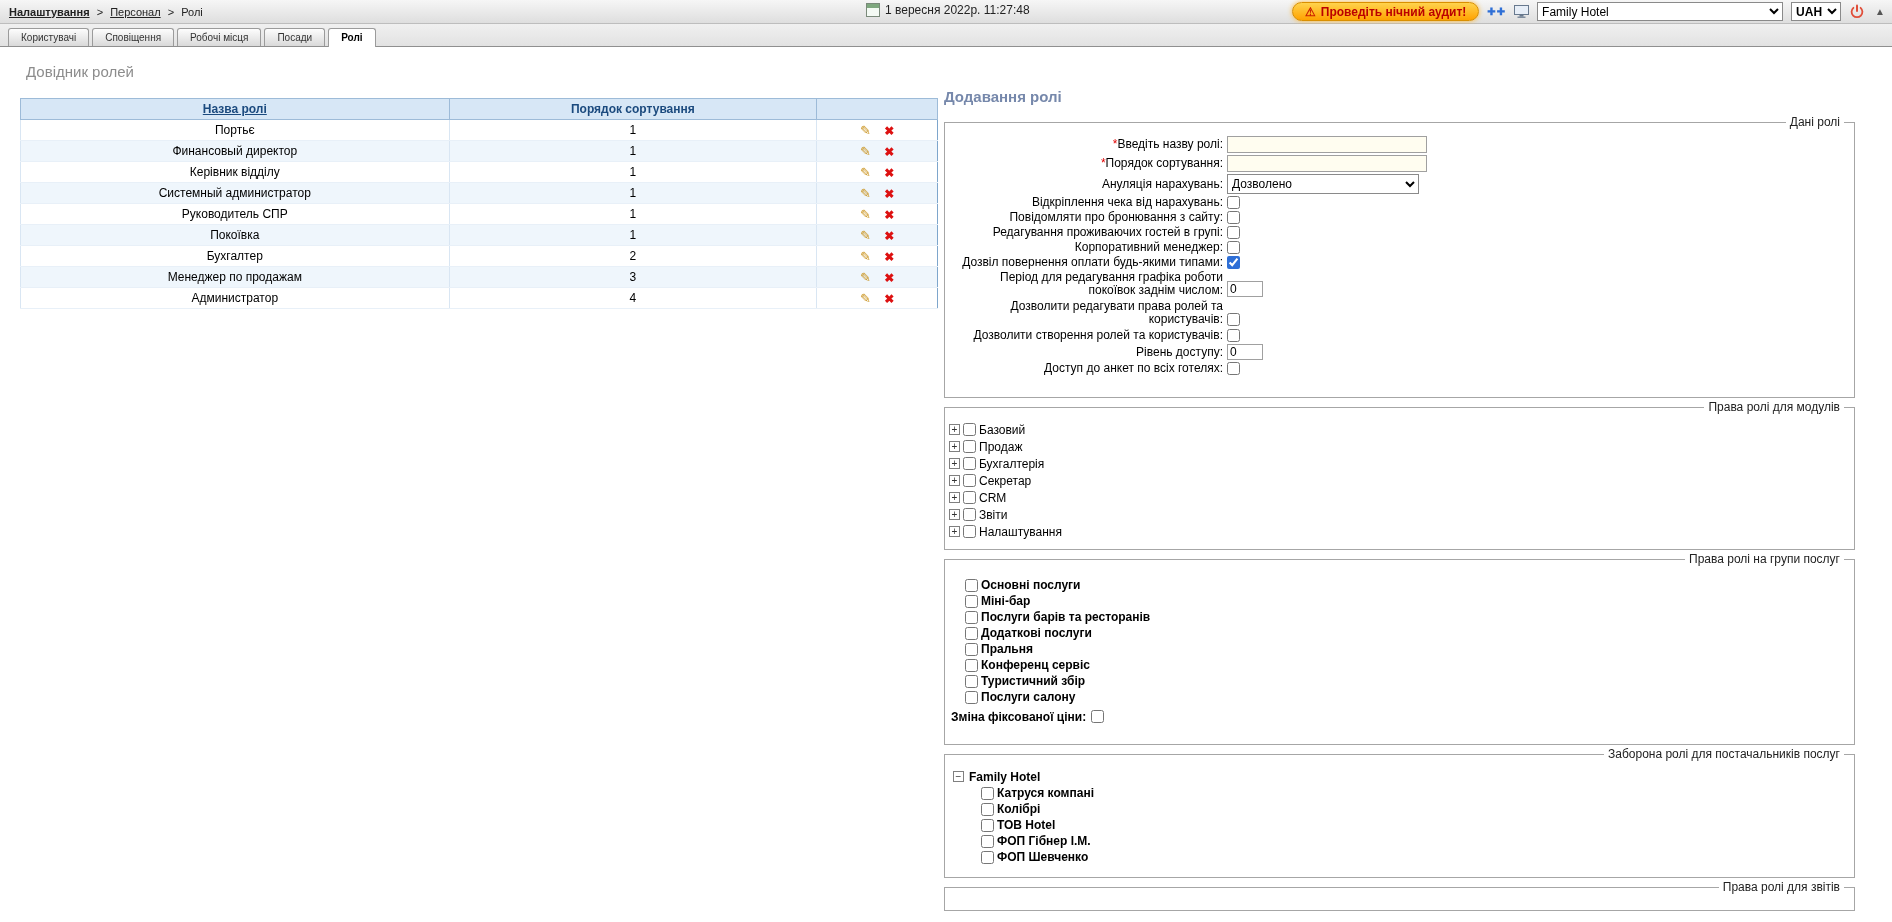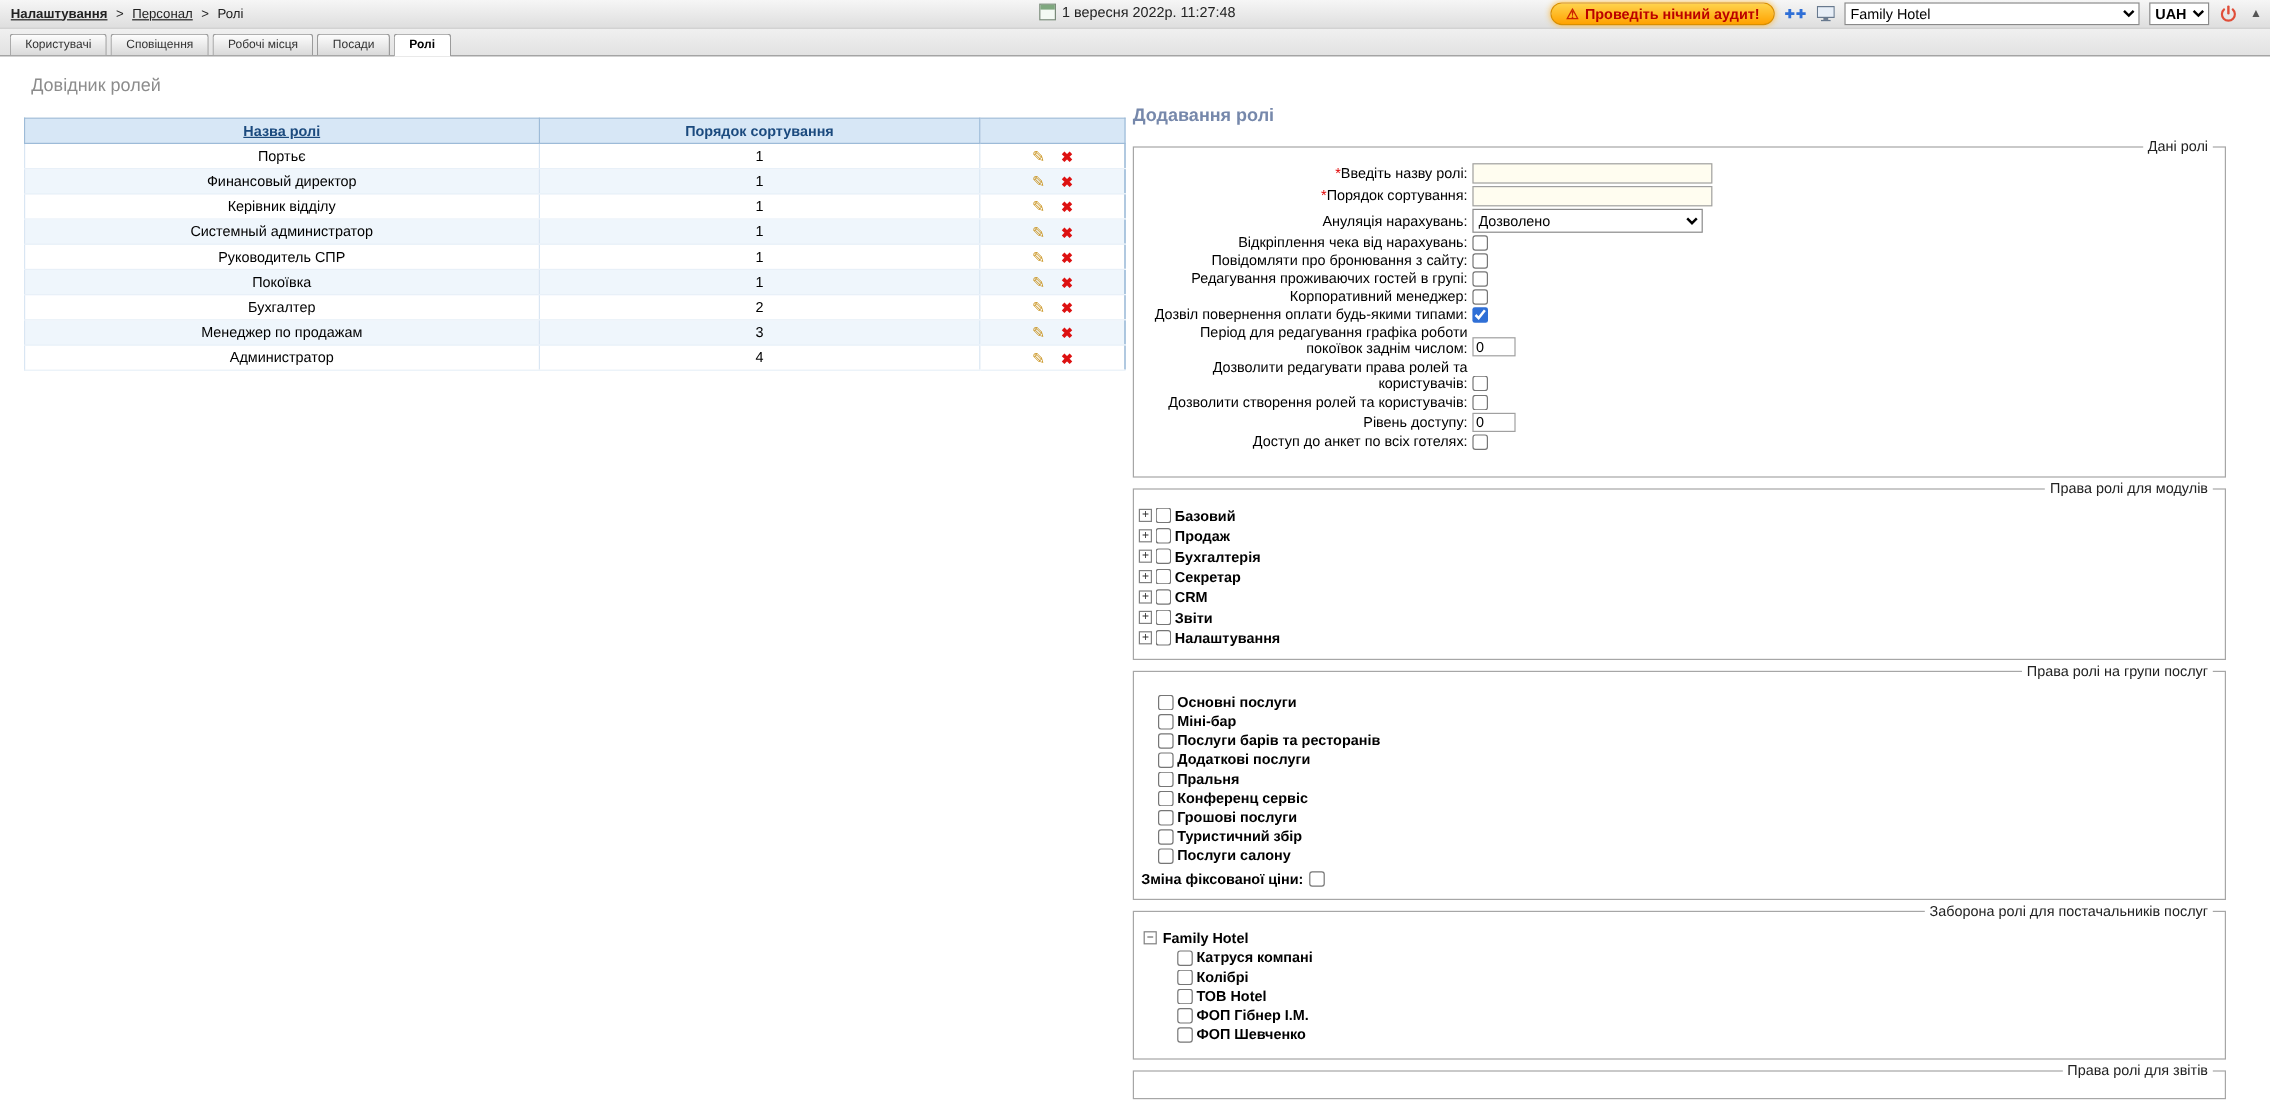--- a/index.html
+++ b/index.html
@@ -71,26 +71,26 @@
   .frow.wrap2 { align-items:flex-end; margin-bottom:3px; }
   .flabel { width:272px; text-align:right; font-weight:normal; font-size:12px; line-height:13px; margin-right:4px; color:#000; }
   .req { color:#e00000; }
   input.txt { width:200px; height:17px; border:1px solid #a0a0a0; background:#fffdf0; font-size:12px; padding:0 2px; font-family:inherit; }
   input.num { width:36px; height:16px; border:1px solid #a0a0a0; background:#fff; font-size:12px; padding:0 2px; font-family:inherit; }
   select.sel { width:192px; height:20px; font-size:12px; border:1px solid #8a8a8a; background:#fff; font-family:inherit; }
   input[type=checkbox] { width:13px; height:13px; margin:0; accent-color:var(--checked-accent,#2f6fd6); flex:none; }
   .frow input[type=checkbox] { margin-bottom:0; }
 
   .fs-modules { padding:13px 8px 9px 4px; }
-  .fs-services { padding:17px 8px 8px 4px; }
+  .fs-services { padding:17px 8px 19px 4px; }
   .fs-suppliers { padding:13px 8px 12px 4px; }
   .fs-reports { padding:22px 8px 0 4px; }
 
   .tree-item { display:flex; align-items:center; height:17px; font-size:12px; }
-  .tree-item .ti-label { font-weight:bold; margin-left:3px; }
+  .tree-item .ti-label { font-weight:normal; margin-left:3px; }
   .expander { display:inline-block; width:11px; height:11px; flex:none; border:1px solid #808080; background:#fff;
               font-size:10px; line-height:9px; text-align:center; color:#333; margin-right:3px; cursor:pointer; }
   .svc-item { display:flex; align-items:center; height:16px; font-size:12px; padding-left:16px; }
   .svc-item .ti-label { font-weight:bold; margin-left:3px; }
   .fixed-row { display:flex; align-items:center; height:17px; font-size:12px; margin-top:3px; padding-left:2px; }
   .fixed-row .flabel2 { font-weight:bold; margin-right:5px; }
   .sup-root { display:flex; align-items:center; height:17px; font-size:12px; padding-left:4px; }
   .sup-root .ti-label { font-weight:bold; margin-left:2px; }
   .sup-children { padding-left:32px; }
   .sup-item { display:flex; align-items:center; height:16px; font-size:12px; }
@@ -398,24 +398,20 @@
             <div class="svc-item">
               <input type="checkbox" style="">
               <span class="ti-label">Пральня</span>
             </div>
 
             <div class="svc-item">
               <input type="checkbox" style="">
               <span class="ti-label">Конференц сервіс</span>
             </div>
 
-            <div class="svc-item">
-              <input type="checkbox" style="">
-              <span class="ti-label">Грошові послуги</span>
-            </div>
 
             <div class="svc-item">
               <input type="checkbox" style="">
               <span class="ti-label">Туристичний збір</span>
             </div>
 
             <div class="svc-item">
               <input type="checkbox" style="">
               <span class="ti-label">Послуги салону</span>
             </div>

